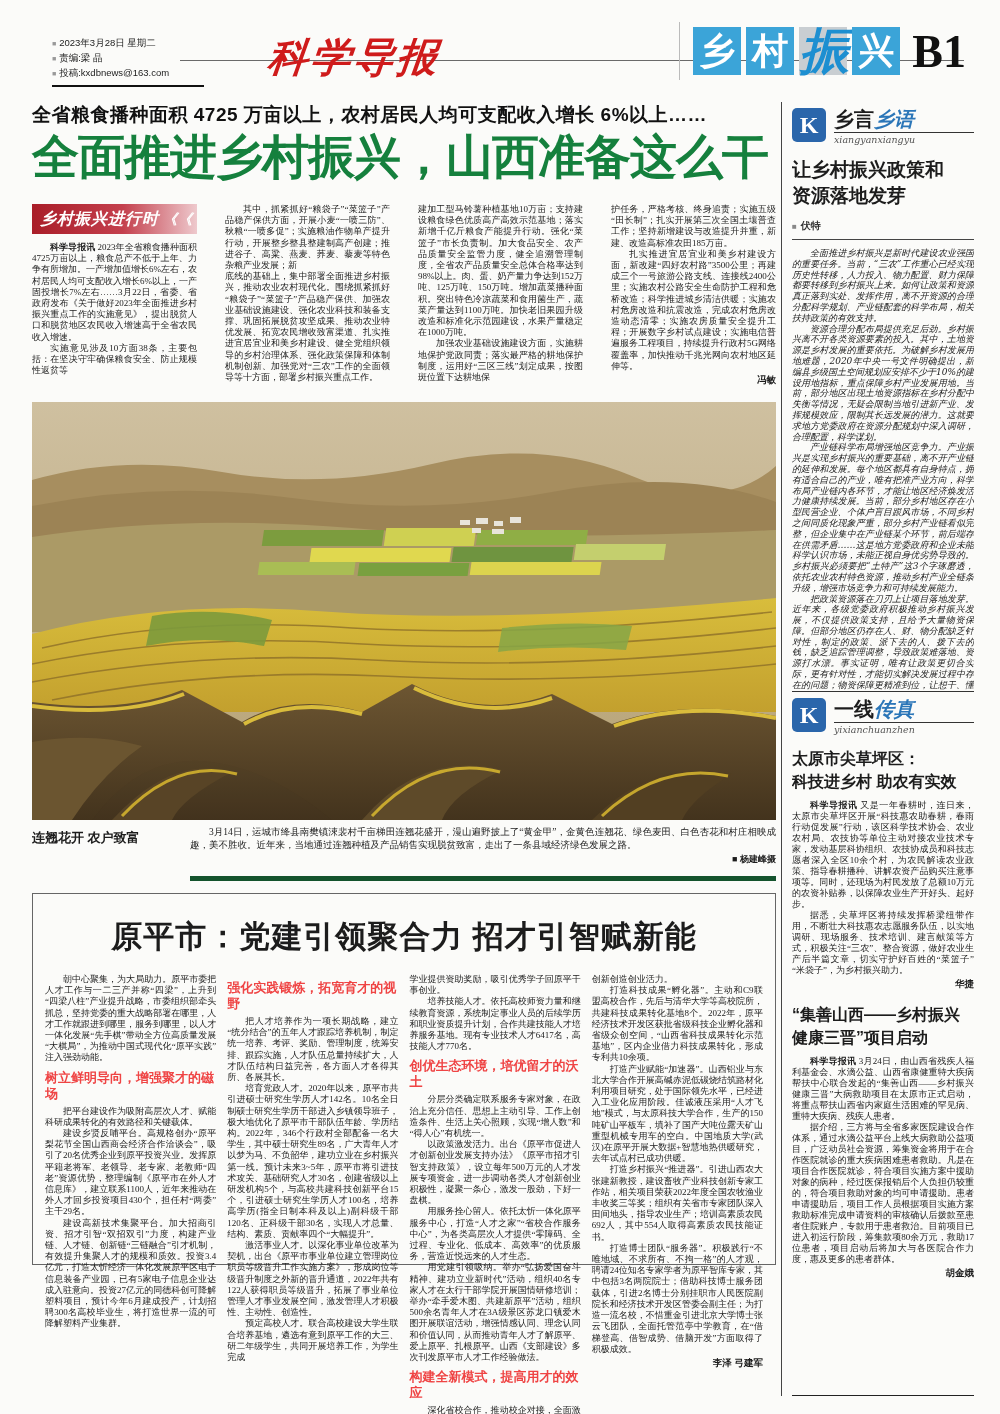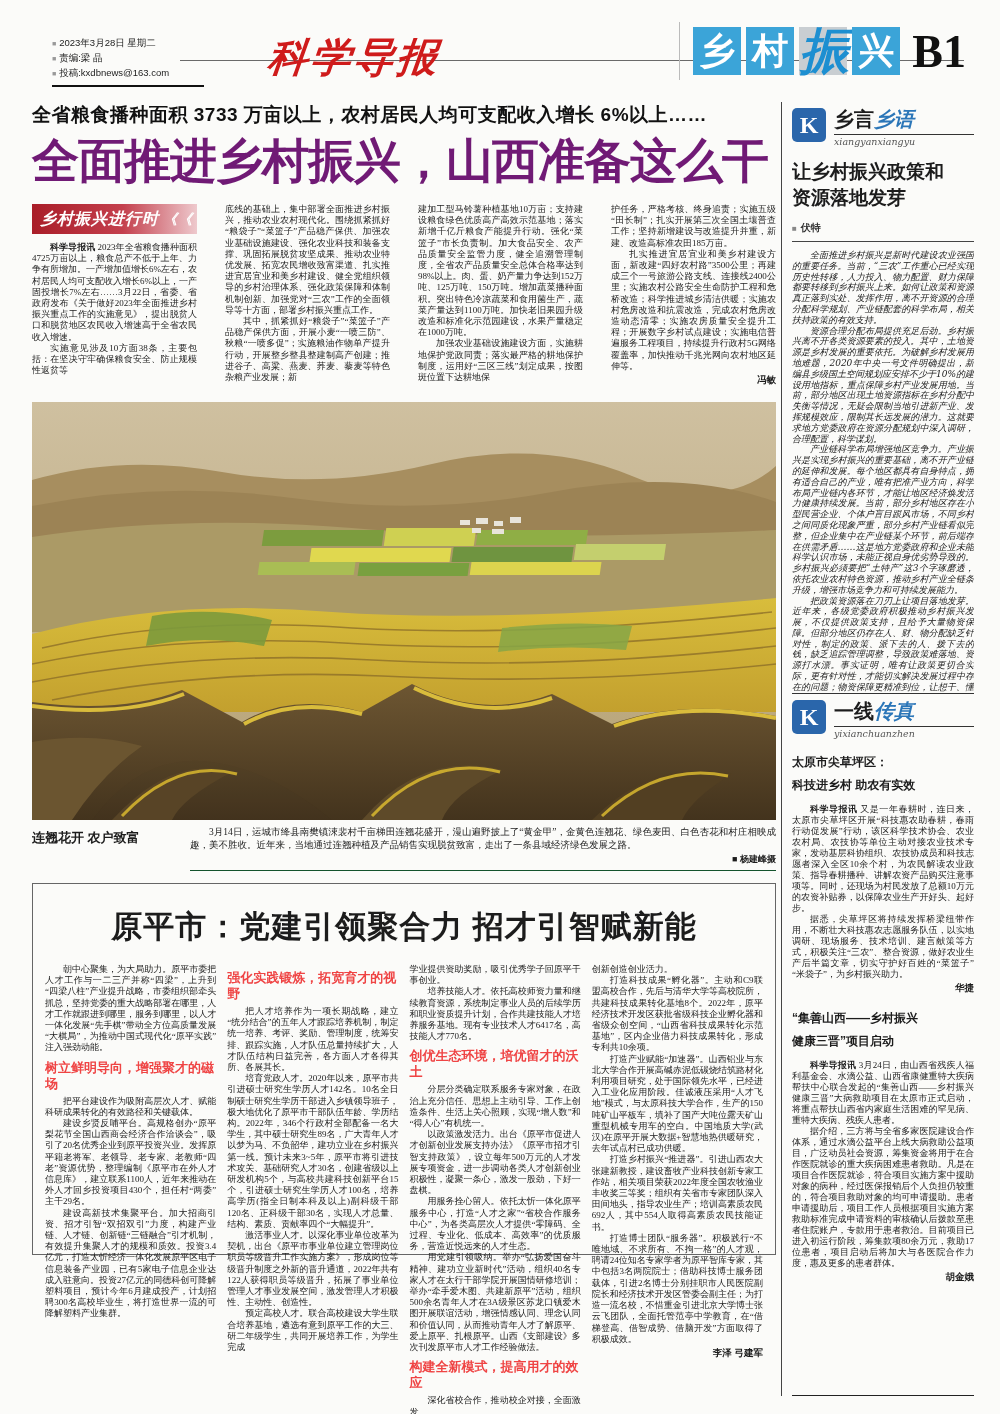--- a/index.html
+++ b/index.html
@@ -26,75 +26,75 @@
   .bchar.cal { background:#c9ced2; color:#1d8fd1; font-family:"DejaVu Serif",serif;
            font-style:italic; font-size:50px; font-weight:bold; overflow:visible; }
   .pageno { font-family:"Liberation Serif",serif; font-weight:bold; font-size:46px;
            color:#111; margin-left:12px; }
   
   .vline { position:absolute; left:781px; top:102px; height:1294px; width:1px; background:#444; }
   
   .main { position:absolute; left:32px; top:102px; width:744px; }
   .kicker { font-family:"Liberation Sans",sans-serif; font-weight:600; font-size:19px;
             color:#111; letter-spacing:.5px; }
-  .headline { font-family:Liberation Sans, sans-serif; font-weight:900; font-size:47px;
-            line-height:58px; color:#701a75; letter-spacing:-1px; margin-top:4px; }
+  .headline { font-family:Liberation Mono, monospace; font-weight:900; font-size:47px;
+            line-height:58px; color:#15803d; letter-spacing:-1px; margin-top:4px; }
   .lead-cols { display:flex; gap:28px; margin-top:14px; height:190px; overflow:hidden; }
   .lead-col { flex:1; }
   .tag { height:30px; line-height:30px; margin-bottom:8px; padding-left:8px;
          background:linear-gradient(90deg,#a91d28 0%,#c4404d 55%,#eec9cd 100%);
          color:#fff; font-family:"Liberation Sans",sans-serif; font-weight:bold;
          font-style:italic; font-size:16px; letter-spacing:1px; white-space:nowrap; }
   .tag .chev { font-size:14px; margin-left:4px; }
   .para { font-size:9px; line-height:11.2px; text-align:justify; text-indent:2em; color:#222; }
   .para.cont { text-indent:0; }
   .para b { font-family:"Liberation Sans",sans-serif; }
   .subhead { font-family:"Liberation Sans",sans-serif; font-size:13px; color:#ef4444;
              margin:6px 0 4px; line-height:16px; }
   .byline { font-family:"Liberation Sans",sans-serif; font-weight:bold; font-size:9.5px;
             text-align:right; margin-top:2px; }
   
   .photo { margin-top:8px; width:744px; height:418px; display:block; }
   .cap-row { display:flex; margin-top:6px; align-items:flex-start; }
   .cap-title { width:158px; font-family:"Liberation Sans",sans-serif; font-weight:bold;
                font-size:13px; padding-top:3px; }
-  .cap-body { flex:1; border-bottom:1px solid #14532d; padding-bottom:4px; }
+  .cap-body { flex:1; border-bottom:5px solid #14532d; padding-bottom:10px; }
   .cap-text { font-size:9.5px; line-height:12.5px; text-align:justify; color:#222; text-indent:2em;}
   .cap-credit { font-family:"Liberation Sans",sans-serif; font-weight:bold; font-size:9px;
                text-align:right; margin-top:2px; }
   
   .feature { margin-top:12px; border:1.5px solid #666; height:372px; padding:14px 12px 10px; }
   .feature-title { text-align:center; font-family:"Liberation Sans",sans-serif; font-weight:bold;
                font-size:31px; letter-spacing:1px; margin:8px 0 16px; }
   .feature-cols { display:flex; gap:11px; height:452px; overflow:hidden; }
   .feature-col { flex:1; }
   
   .sb { position:absolute; left:792px; top:102px; width:182px; height:1294px; overflow:hidden;
         border-bottom:1px solid #222; }
   .sec-head { display:flex; align-items:flex-start; margin-top:6px; }
   .kbox { width:34px; height:34px; background:#2a66ab; border-radius:5px; color:#fff;
           font-family:"Liberation Serif",serif; font-weight:bold; font-size:24px;
           line-height:34px; text-align:center; flex:0 0 34px; }
   .sec-head-right { flex:1; margin-left:8px; }
   .sec-name { font-size:20px; line-height:22px; white-space:nowrap; }
   .sec-name .na { font-family:"Liberation Sans",sans-serif; font-weight:bold; color:#1c1c1c; }
-  .sec-name .nb { font-family:Liberation Mono, monospace; font-style:italic; font-weight:bold; color:#2b76b8; }
+  .sec-name .nb { font-family:Liberation Sans, sans-serif; font-style:italic; font-weight:bold; color:#2b76b8; }
   .sec-line { border-top:1px solid #333; margin-top:2px; }
   .sec-pinyin { font-family:"DejaVu Serif",serif; font-style:italic; font-size:9.5px; color:#555;
           margin-top:1px; }
   .sb-title { font-family:"Liberation Sans",sans-serif; font-weight:bold; font-size:19px;
           line-height:26px; margin-top:12px; }
   .sb-author { font-family:"Liberation Sans",sans-serif; font-size:10px; font-weight:bold;
           color:#333; margin-top:10px; border-bottom:1px solid #444; padding-bottom:6px; }
   .sb-author .sq { color:#888; font-size:8px; margin-right:4px; }
   .essay { margin-top:8px; max-height:444px; overflow:hidden; border-bottom:1.5px solid #333;
            padding-bottom:4px; }
   .essay .para { font-family:"DejaVu Serif",serif; font-style:italic; font-size:9px;
            line-height:10.8px; color:#1a1a1a; }
-  .sb-news-title { font-family:"Liberation Sans",sans-serif; font-weight:bold; font-size:12px;
+  .sb-news-title { font-family:"Liberation Sans",sans-serif; font-weight:bold; font-size:16px;
            line-height:23px; margin-top:12px; }
   .sb-news { margin-top:7px; overflow:hidden; }
   .sb-news .para { font-size:9px; line-height:11px; }
   .n1 { max-height:190px; } .n2 { max-height:320px; }
 </style>
 </head>
 <body>
 
 <div class="page">
 
@@ -113,34 +113,34 @@
       <div class="bchar cal">振</div>
       <div class="bchar">兴</div>
       <div class="pageno">B1</div>
     </div>
   </div>
 
   <div class="vline"></div>
 
   <div class="main">
 
-    <div class="kicker">全省粮食播种面积 3733 万亩以上，农村居民人均可支配收入增长 6%以上……</div>
+    <div class="kicker">全省粮食播种面积 4725 万亩以上，农村居民人均可支配收入增长 6%以上……</div>
     <div class="headline">全面推进乡村振兴，山西准备这么干</div>
 
     <div class="lead-cols">
       <div class="lead-col">
         <div class="tag"><span>乡村振兴进行时</span><span class="chev">《《</span></div>
         <div>
             <p class="para"><b>科学导报讯</b> 2023年全省粮食播种面积4725万亩以上，粮食总产不低于上年、力争有所增加。一产增加值增长6%左右，农村居民人均可支配收入增长6%以上，一产固投增长7%左右……3月22日，省委、省政府发布《关于做好2023年全面推进乡村振兴重点工作的实施意见》，提出脱贫人口和脱贫地区农民收入增速高于全省农民收入增速。</p>
             <p class="para">实施意见涉及10方面38条，主要包括：在坚决守牢确保粮食安全、防止规模性返贫等</p>
           </div>
       </div>
       <div class="lead-col">
+          <p class="para">其中，抓紧抓好“粮袋子”“菜篮子”产品稳产保供方面，开展小麦“一喷三防”、秋粮“一喷多促”；实施粮油作物单产提升行动，开展整乡整县整建制高产创建；推进谷子、高粱、燕麦、荞麦、藜麦等特色杂粮产业发展；新</p>
           <p class="para cont">底线的基础上，集中部署全面推进乡村振兴，推动农业农村现代化。围绕抓紧抓好“粮袋子”“菜篮子”产品稳产保供、加强农业基础设施建设、强化农业科技和装备支撑、巩固拓展脱贫攻坚成果、推动农业特优发展、拓宽农民增收致富渠道、扎实推进宜居宜业和美乡村建设、健全党组织领导的乡村治理体系、强化政策保障和体制机制创新、加强党对“三农”工作的全面领导等十方面，部署乡村振兴重点工作。</p>
-          <p class="para">其中，抓紧抓好“粮袋子”“菜篮子”产品稳产保供方面，开展小麦“一喷三防”、秋粮“一喷多促”；实施粮油作物单产提升行动，开展整乡整县整建制高产创建；推进谷子、高粱、燕麦、荞麦、藜麦等特色杂粮产业发展；新</p>
         </div>
       <div class="lead-col">
           <p class="para cont">建加工型马铃薯种植基地10万亩；支持建设粮食绿色优质高产高效示范基地；落实新增千亿斤粮食产能提升行动。强化“菜篮子”市长负责制。加大食品安全、农产品质量安全监管力度，健全追溯管理制度，全省农产品质量安全总体合格率达到98%以上。肉、蛋、奶产量力争达到152万吨、125万吨、150万吨。增加蔬菜播种面积。突出特色冷凉蔬菜和食用菌生产，蔬菜产量达到1100万吨。加快老旧果园升级改造和标准化示范园建设，水果产量稳定在1000万吨。</p>
           <p class="para">加强农业基础设施建设方面，实施耕地保护党政同责；落实最严格的耕地保护制度，运用好“三区三线”划定成果，按图斑位置下达耕地保</p>
         </div>
       <div class="lead-col">
         <div>
             <p class="para cont">护任务，严格考核、终身追责；实施五级“田长制”；扎实开展第三次全国土壤普查工作；坚持新增建设与改造提升并重，新建、改造高标准农田185万亩。</p>
             <p class="para">扎实推进宜居宜业和美乡村建设方面，新改建“四好农村路”3500公里；再建成三个一号旅游公路支线、连接线2400公里；实施农村公路安全生命防护工程和危桥改造；科学推进城乡清洁供暖；实施农村危房改造和抗震改造，完成农村危房改造动态清零；实施农房质量安全提升工程；开展数字乡村试点建设；实施电信普遍服务工程项目，持续提升行政村5G网络覆盖率，加快推动千兆光网向农村地区延伸等。</p>
           </div>

